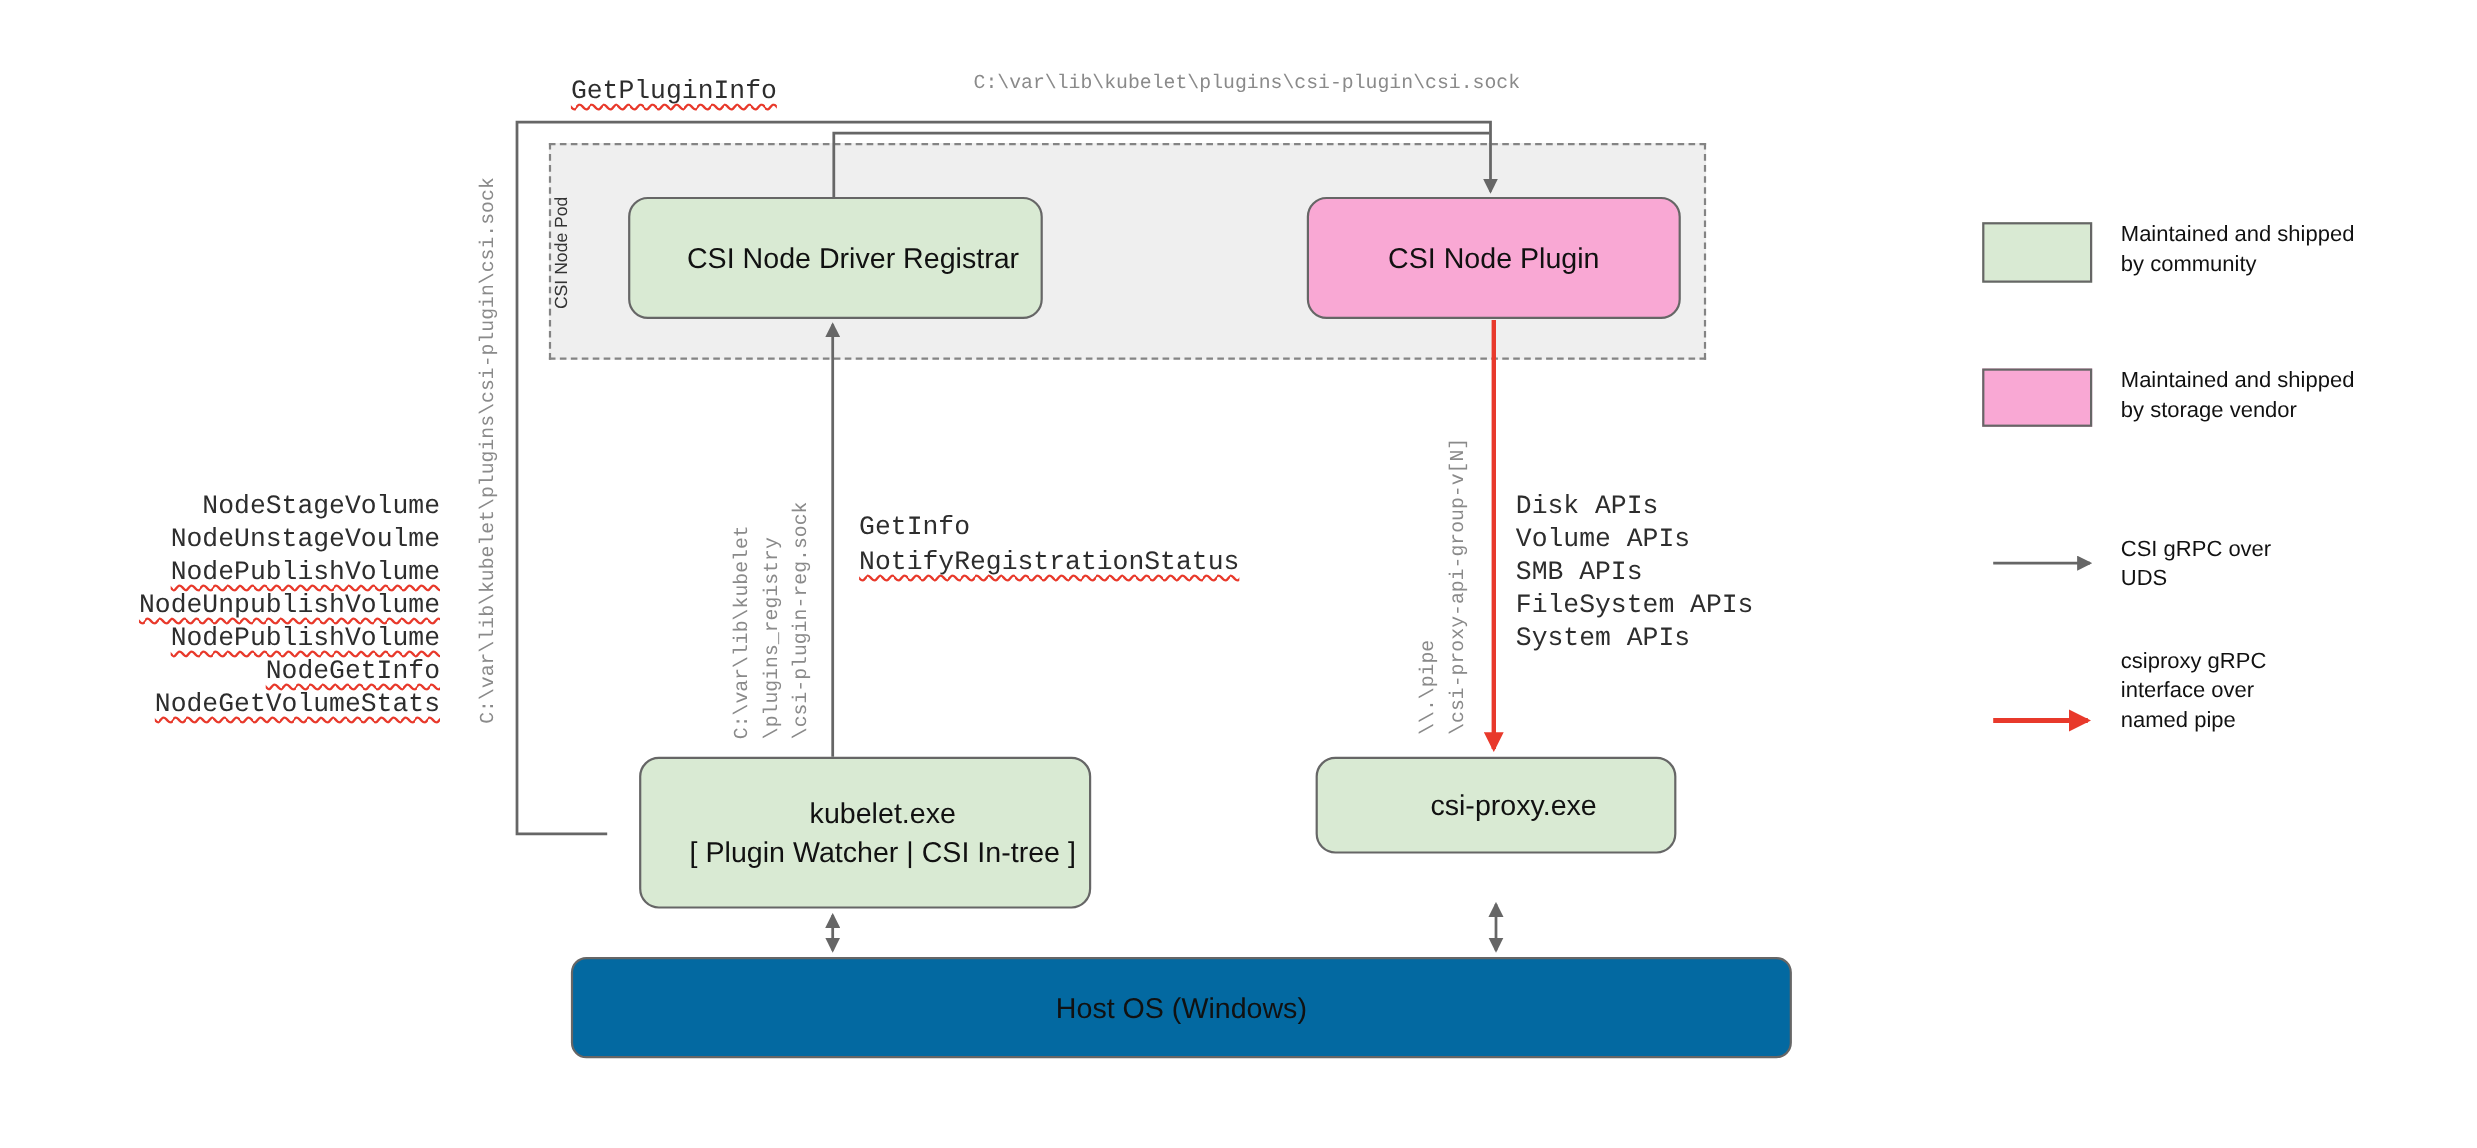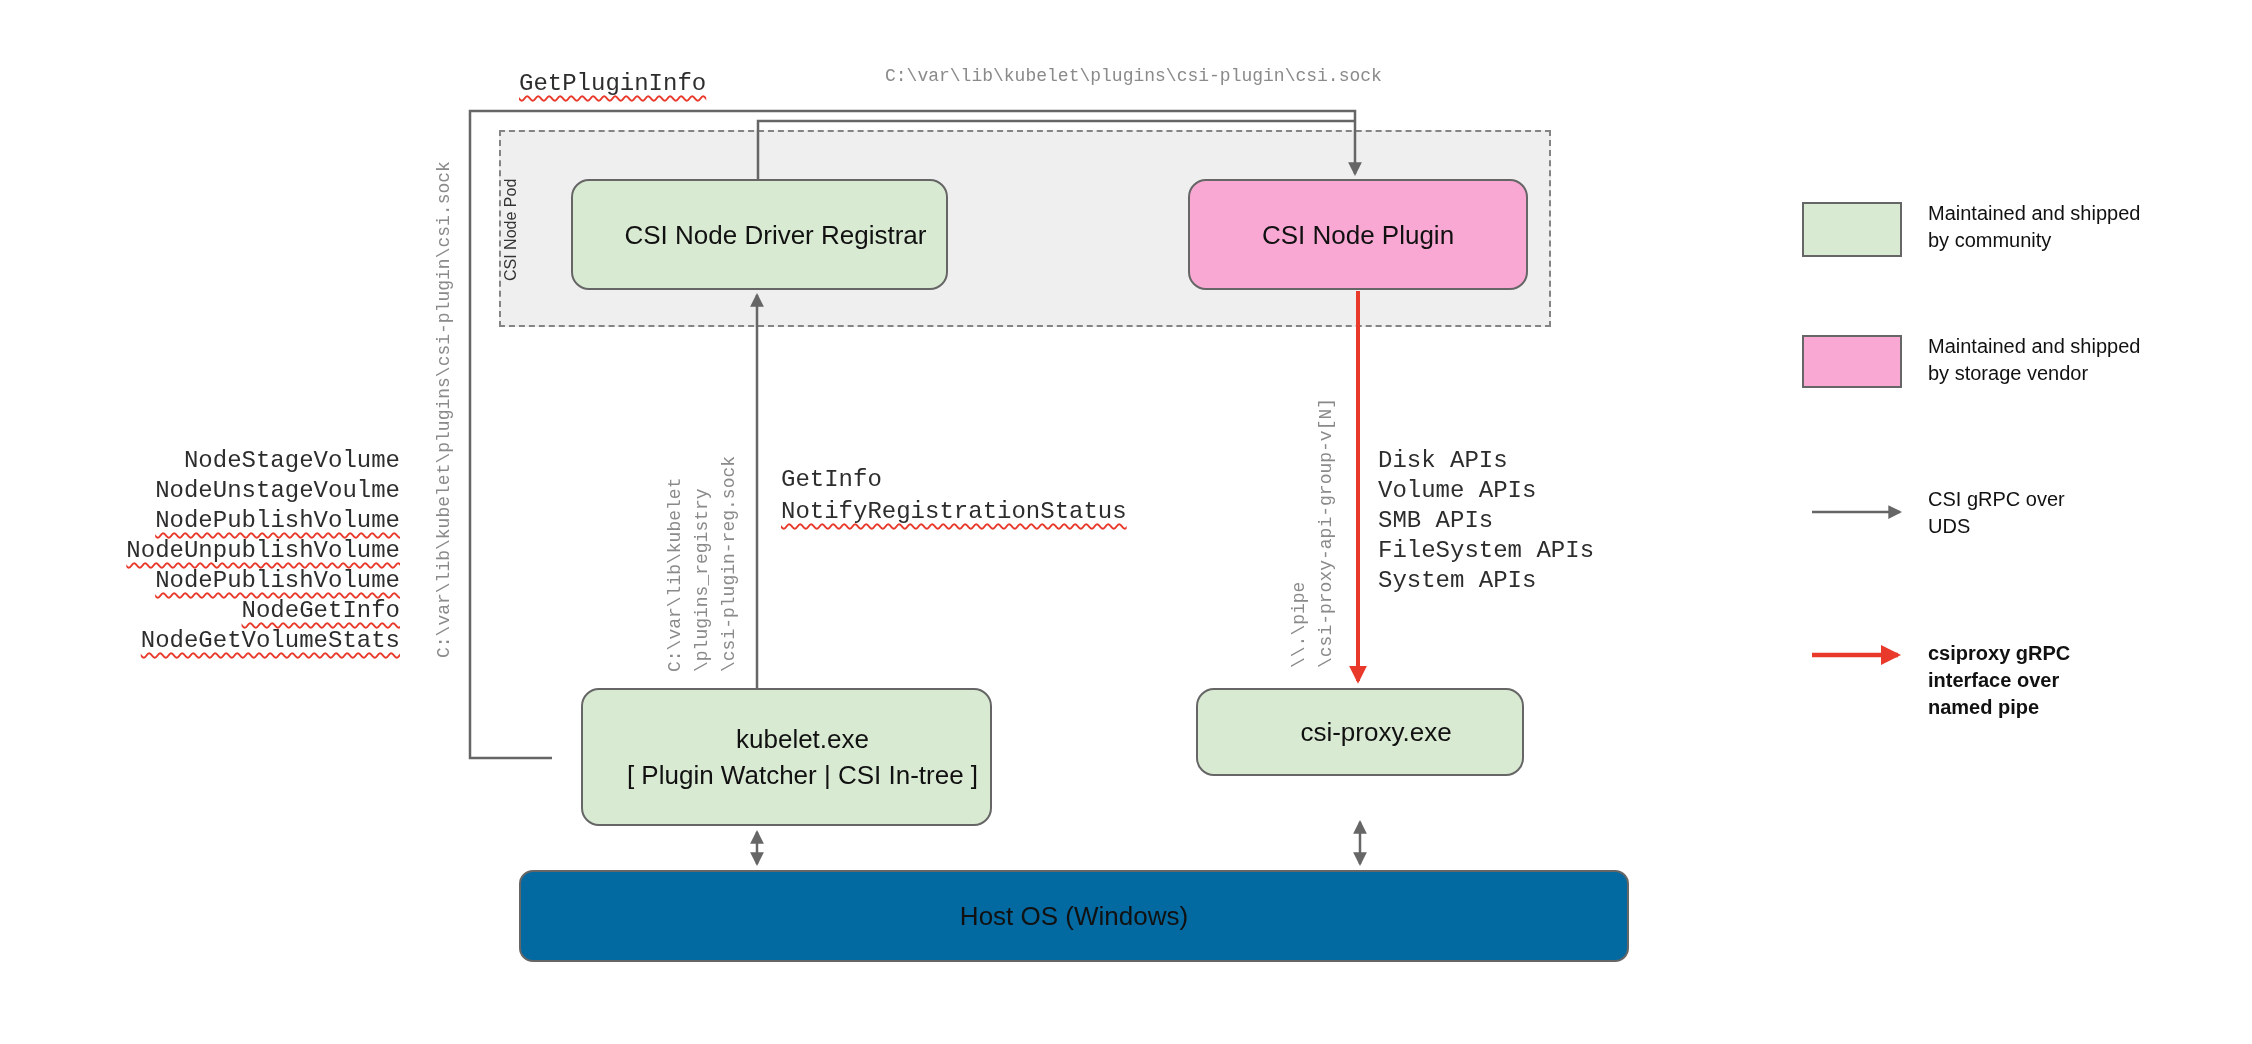--- a/index.html
+++ b/index.html
@@ -135,21 +135,21 @@
   </div>
 
   <svg class="legend-arrow" style="top:643px;" viewBox="0 0 110 24">
     <defs>
       <marker id="lg-red" viewBox="0 0 10 10" refX="8.5" refY="5" markerWidth="4.5" markerHeight="4.5" orient="auto" markerUnits="strokeWidth">
         <path d="M0,0 L10,5 L0,10 z" fill="#e8392b"></path>
       </marker>
     </defs>
     <line x1="4" y1="12" x2="90" y2="12" stroke="#e8392b" stroke-width="4.5" marker-end="url(#lg-red)"></line>
   </svg>
-  <div class="legend-text" style="top:640px;font-weight:bold;">
+  <div class="legend-text" style="top:588px;">
     <div>csiproxy gRPC</div>
     <div>interface over</div>
     <div>named pipe</div>
   </div>
 
   <svg id="wires" width="2252" height="1044" viewBox="0 0 2252 1044">
     <defs>
       <marker id="arr-gray" viewBox="0 0 10 10" refX="8.5" refY="5" markerWidth="5.5" markerHeight="5.5" orient="auto-start-reverse" markerUnits="strokeWidth">
         <path d="M0,0 L10,5 L0,10 z" fill="#666666"></path>
       </marker>

